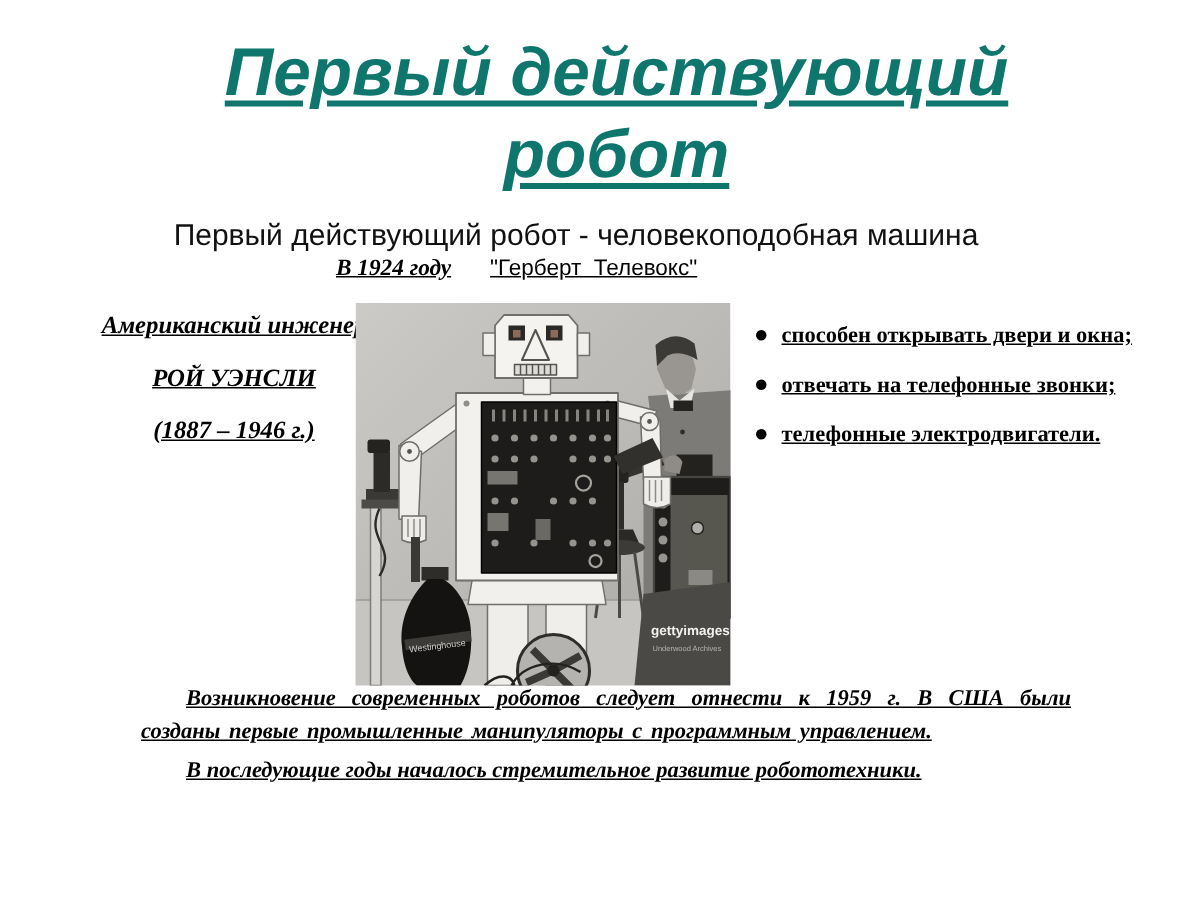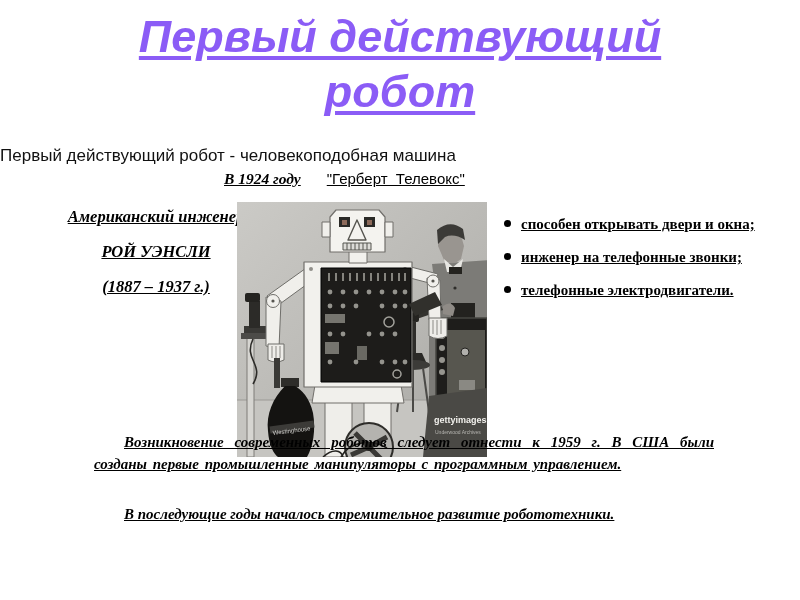--- a/index.html
+++ b/index.html
@@ -1,25 +1,25 @@
 <!DOCTYPE html>
 <html><head>
 <meta charset="utf-8">
 <style>
   html,body{margin:0;padding:0;background:#ffffff;}
   .slide{position:relative;width:800px;height:600px;background:#ffffff;overflow:hidden;
          font-family:"Liberation Serif", serif;color:#000;}
 
-  .title{position:absolute;top:10px;left:110px;width:580px;margin:0;
+  .title{position:absolute;top:10px;left:110px;width:580px;margin:11px;
          font-family:"Liberation Sans", sans-serif;font-weight:bold;font-style:italic;
-         font-size:45px;line-height:1.22;text-align:center;color:#8b5cf6;
+         font-size:45px;line-height:1.22;text-align:center;color:#0f766e;
          text-decoration:underline;text-underline-offset:4px;}
 
-  .subtitle{position:absolute;top:146px;left:0;width:768px;
-            font-family:"Liberation Sans", sans-serif;font-size:17px;color:#111;}
+  .subtitle{position:absolute;top:146px;left:0;width:768px;text-align:center;
+            font-family:"Liberation Sans", sans-serif;font-size:20px;color:#111;}
 
   .yearline{position:absolute;top:170px;left:224px;white-space:nowrap;}
   .year{font-family:"Liberation Serif", serif;font-weight:bold;font-style:italic;
         font-size:15.5px;text-decoration:underline;}
   .robotname{font-family:"Liberation Sans", sans-serif;font-size:15px;
              text-decoration:underline;margin-left:26px;white-space:pre;}
 
   .engineer{position:absolute;top:205px;left:40px;width:232px;text-align:center;
             background:#ffffff;padding:2px 0 6px 0;}
   .engineer div{font-family:"Liberation Serif", serif;font-weight:bold;font-style:italic;
@@ -32,40 +32,40 @@
   .caps{position:absolute;top:199px;left:486px;width:314px;margin:16px;padding:0;list-style:none;}
   .caps li{display:flex;align-items:flex-start;margin-bottom:15px;}
   .bullet{flex:0 0 auto;width:7px;height:7px;border-radius:50%;background:#000;
           margin:5px 10px 0 2px;}
   .caps li span.captext{font-family:"Liberation Serif", serif;font-weight:bold;
           font-size:15px;text-decoration:underline;line-height:1.2;}
 
   .footer{position:absolute;left:94px;width:620px;margin:0;
           font-family:"Liberation Serif", serif;font-weight:bold;font-style:italic;
           font-size:15px;line-height:1.45;text-decoration:underline;}
-  .footer.p1{top:432px;text-align:justify;text-indent:30px;word-spacing:2px;}
+  .footer.p1{top:456px;text-align:justify;text-indent:30px;word-spacing:2px;}
   .footer.p2{top:504px;text-indent:30px;}
 </style>
 </head>
 <body>
 
 <div class="slide">
 
   <h1 class="title">Первый действующий робот</h1>
 
   <div class="subtitle">Первый действующий робот - человекоподобная машина</div>
 
   <div class="yearline">
     <span class="year">В 1924 году</span><span class="robotname">"Герберт  Телевокс"</span>
   </div>
 
   <div class="engineer">
     <div>Американский инженер</div>
     <div>РОЙ УЭНСЛИ</div>
-    <div>(1887 – 1937 г.)</div>
+    <div>(1887 – 1946 г.)</div>
   </div>
 
   <figure class="photo">
     <svg viewBox="0 0 250 255" xmlns="http://www.w3.org/2000/svg">
       <defs>
         <linearGradient id="wall" x1="0" y1="0" x2="1" y2="1">
           <stop offset="0" stop-color="#cbcac6"></stop>
           <stop offset="0.6" stop-color="#b8b7b3"></stop>
           <stop offset="1" stop-color="#a3a29e"></stop>
         </linearGradient>
@@ -212,21 +212,21 @@
     </svg>
   </figure>
 
   <ul class="caps">
     <li>
       <span class="bullet"></span>
       <span class="captext">способен открывать двери и окна;</span>
     </li>
     <li>
       <span class="bullet"></span>
-      <span class="captext">инженер на телефонные звонки;</span>
+      <span class="captext">отвечать на телефонные звонки;</span>
     </li>
     <li>
       <span class="bullet"></span>
       <span class="captext">телефонные электродвигатели.</span>
     </li>
   </ul>
 
   <p class="footer p1">Возникновение современных роботов следует отнести к 1959 г. В США были созданы первые промышленные манипуляторы с программным управлением.</p>
   <p class="footer p2">В последующие годы началось стремительное развитие робототехники.</p>
 

